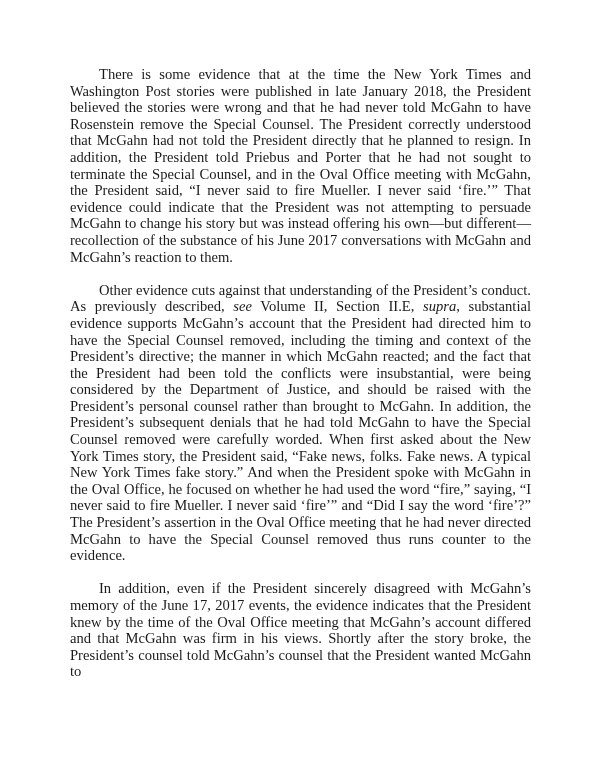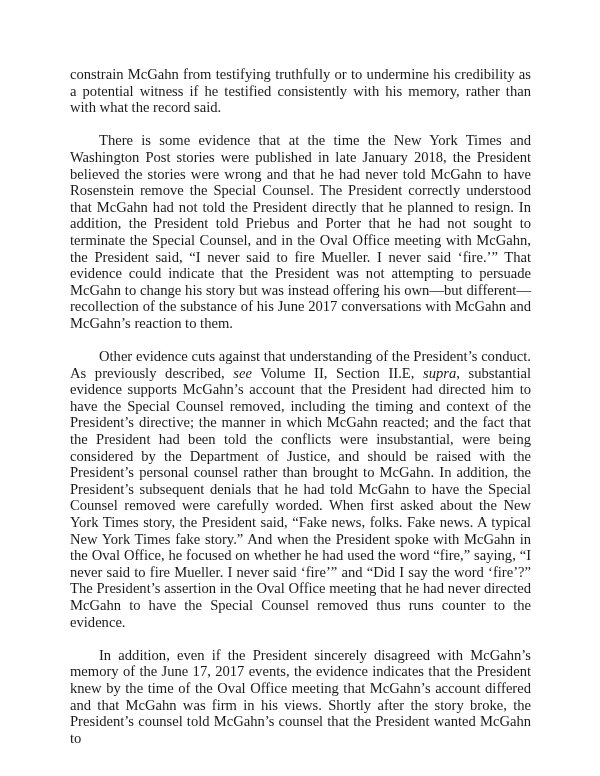--- a/index.html
+++ b/index.html
@@ -34,23 +34,20 @@
       margin-bottom: 16px;
     }
     em {
       font-style: italic;
     }
   </style>
 </head>
 <body>
 
 <div class="page">
-  <p class="para">
-    <span>constrain McGahn from testifying truthfully or to undermine his credibility as a potential witness if he testified consistently with his memory, rather than with what the record said.</span>
-  </p>
 
   <p class="para indent">
     <span>There is some evidence that at the time the New York Times and Washington Post stories were published in late January 2018, the President believed the stories were wrong and that he had never told McGahn to have Rosenstein remove the Special Counsel. The President correctly understood that McGahn had not told the President directly that he planned to resign. In addition, the President told Priebus and Porter that he had not sought to terminate the Special Counsel, and in the Oval Office meeting with McGahn, the President said, “I never said to fire Mueller. I never said ‘fire.’” That evidence could indicate that the President was not attempting to persuade McGahn to change his story but was instead offering his own—but different—recollection of the substance of his June 2017 conversations with McGahn and McGahn’s reaction to them.</span>
   </p>
 
   <p class="para indent">
     <span>Other evidence cuts against that understanding of the President’s conduct. As previously described, </span><em>see</em><span> Volume II, Section II.E, </span><em>supra</em><span>, substantial evidence supports McGahn’s account that the President had directed him to have the Special Counsel removed, including the timing and context of the President’s directive; the manner in which McGahn reacted; and the fact that the President had been told the conflicts were insubstantial, were being considered by the Department of Justice, and should be raised with the President’s personal counsel rather than brought to McGahn. In addition, the President’s subsequent denials that he had told McGahn to have the Special Counsel removed were carefully worded. When first asked about the New York Times story, the President said, “Fake news, folks. Fake news. A typical New York Times fake story.” And when the President spoke with McGahn in the Oval Office, he focused on whether he had used the word “fire,” saying, “I never said to fire Mueller. I never said ‘fire’” and “Did I say the word ‘fire’?” The President’s assertion in the Oval Office meeting that he had never directed McGahn to have the Special Counsel removed thus runs counter to the evidence.</span>
   </p>
 
   <p class="para indent">

